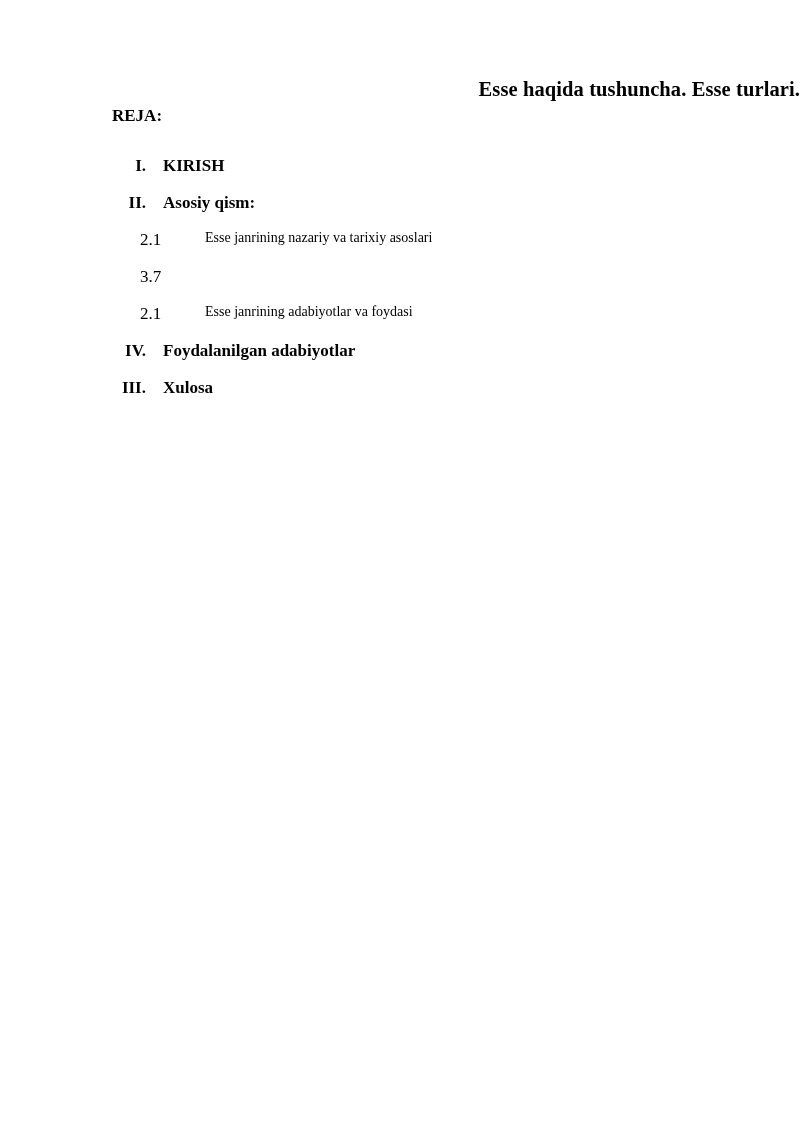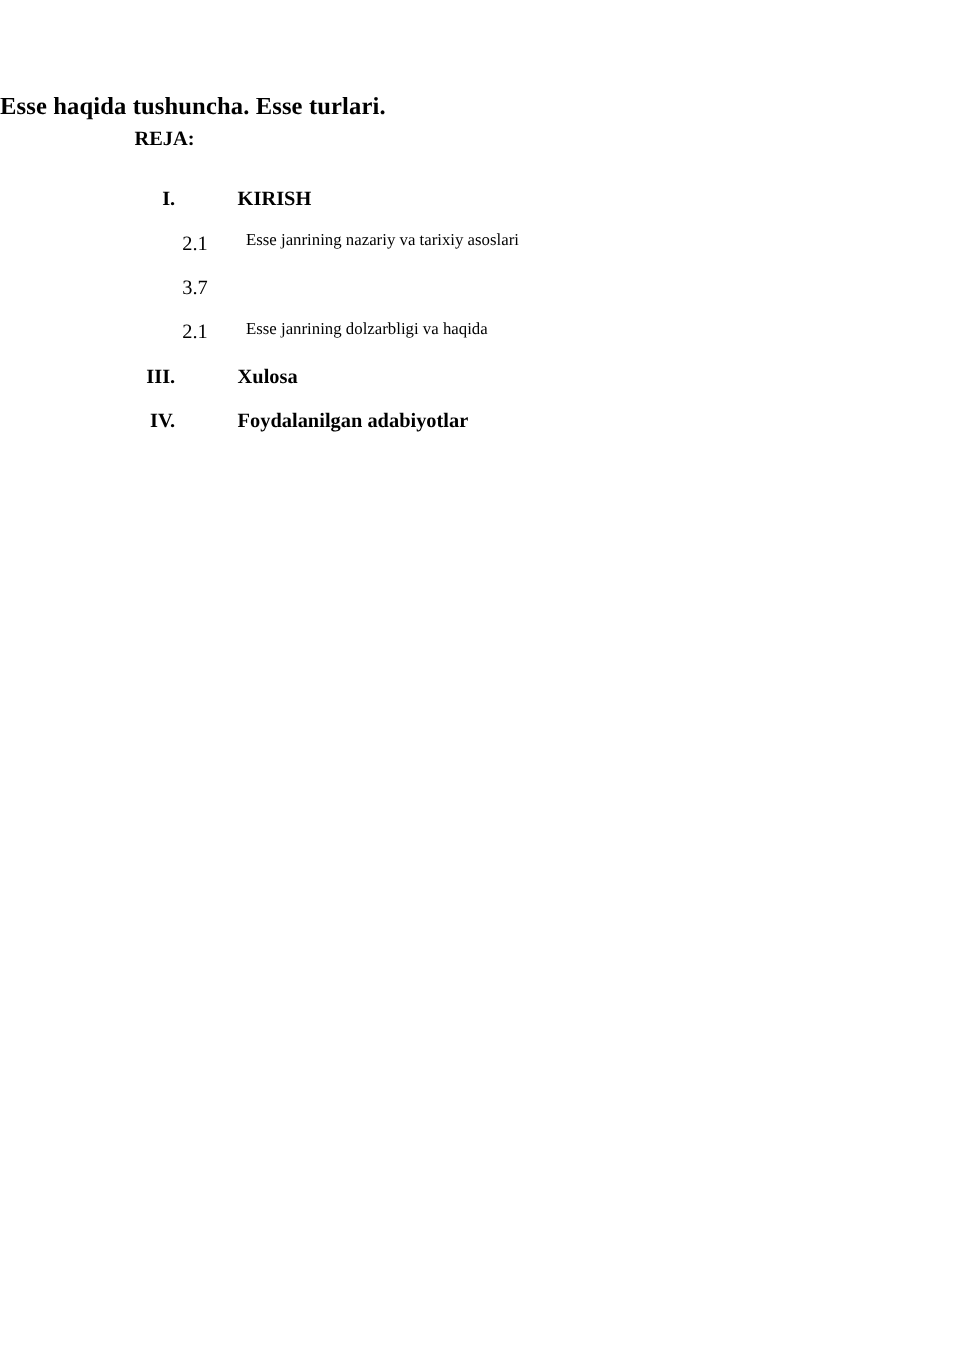--- a/index.html
+++ b/index.html
@@ -21,21 +21,21 @@
     background: #ffffff;
     overflow: hidden;
   }
 
   
   .doc-title {
     position: absolute;
     top: 78px;
     left: 0;
     width: 800px;
-    text-align: left;
+    text-align: right;
     font-size: 20.5px;
     font-weight: bold;
     letter-spacing: 0.1px;
     line-height: 1.1;
   }
 
   
   .plan-heading {
     position: absolute;
     top: 106px;
@@ -75,30 +75,29 @@
   .lvl1 .num {
     left: 100px;
     width: 46px;
     font-size: 17px;
     font-weight: bold;
   }
   .lvl1 .label {
     left: 163px;
     font-size: 17px;
     font-weight: bold;
-    margin-left: 35px;
   }
 
   
   .lvl2 .num {
     left: 140px;
     width: 45px;
     font-size: 17px;
     font-weight: normal;
-    text-align: center;
+    text-align: left;
   }
   .lvl2 .label {
     left: 205px;
     font-size: 14px;
     font-weight: normal;
   }
 </style>
 </head>
 <body>
 
@@ -108,41 +107,45 @@
 
   <div class="plan-heading">REJA:</div>
 
   <div class="outline">
 
     <div class="outline-row lvl1">
       <span class="num">I.</span>
       <span class="label">KIRISH</span>
     </div>
 
+    <div class="outline-row lvl1">
+      <span class="num">II.</span>
+      <span class="label">Asosiy qism:</span>
+    </div>
 
     <div class="outline-row lvl2 sub">
       <span class="num">2.1</span>
       <span class="label">Esse janrining nazariy va tarixiy asoslari</span>
     </div>
 
     <div class="outline-row lvl2 sub">
       <span class="num">3.7</span>
     </div>
 
 
     <div class="outline-row lvl2 sub">
       <span class="num">2.1</span>
-      <span class="label">Esse janrining dolzarbligi va haqida</span>
+      <span class="label">Esse janrining adabiyotlar va foydasi</span>
+    </div>
+
+    <div class="outline-row lvl1">
+      <span class="num">IV.</span>
+      <span class="label">Foydalanilgan adabiyotlar</span>
     </div>
 
     <div class="outline-row lvl1">
       <span class="num">III.</span>
       <span class="label">Xulosa</span>
     </div>
 
-    <div class="outline-row lvl1">
-      <span class="num">IV.</span>
-      <span class="label">Foydalanilgan adabiyotlar</span>
-    </div>
-
   </div>
 
 </div>
 
 </body></html>

